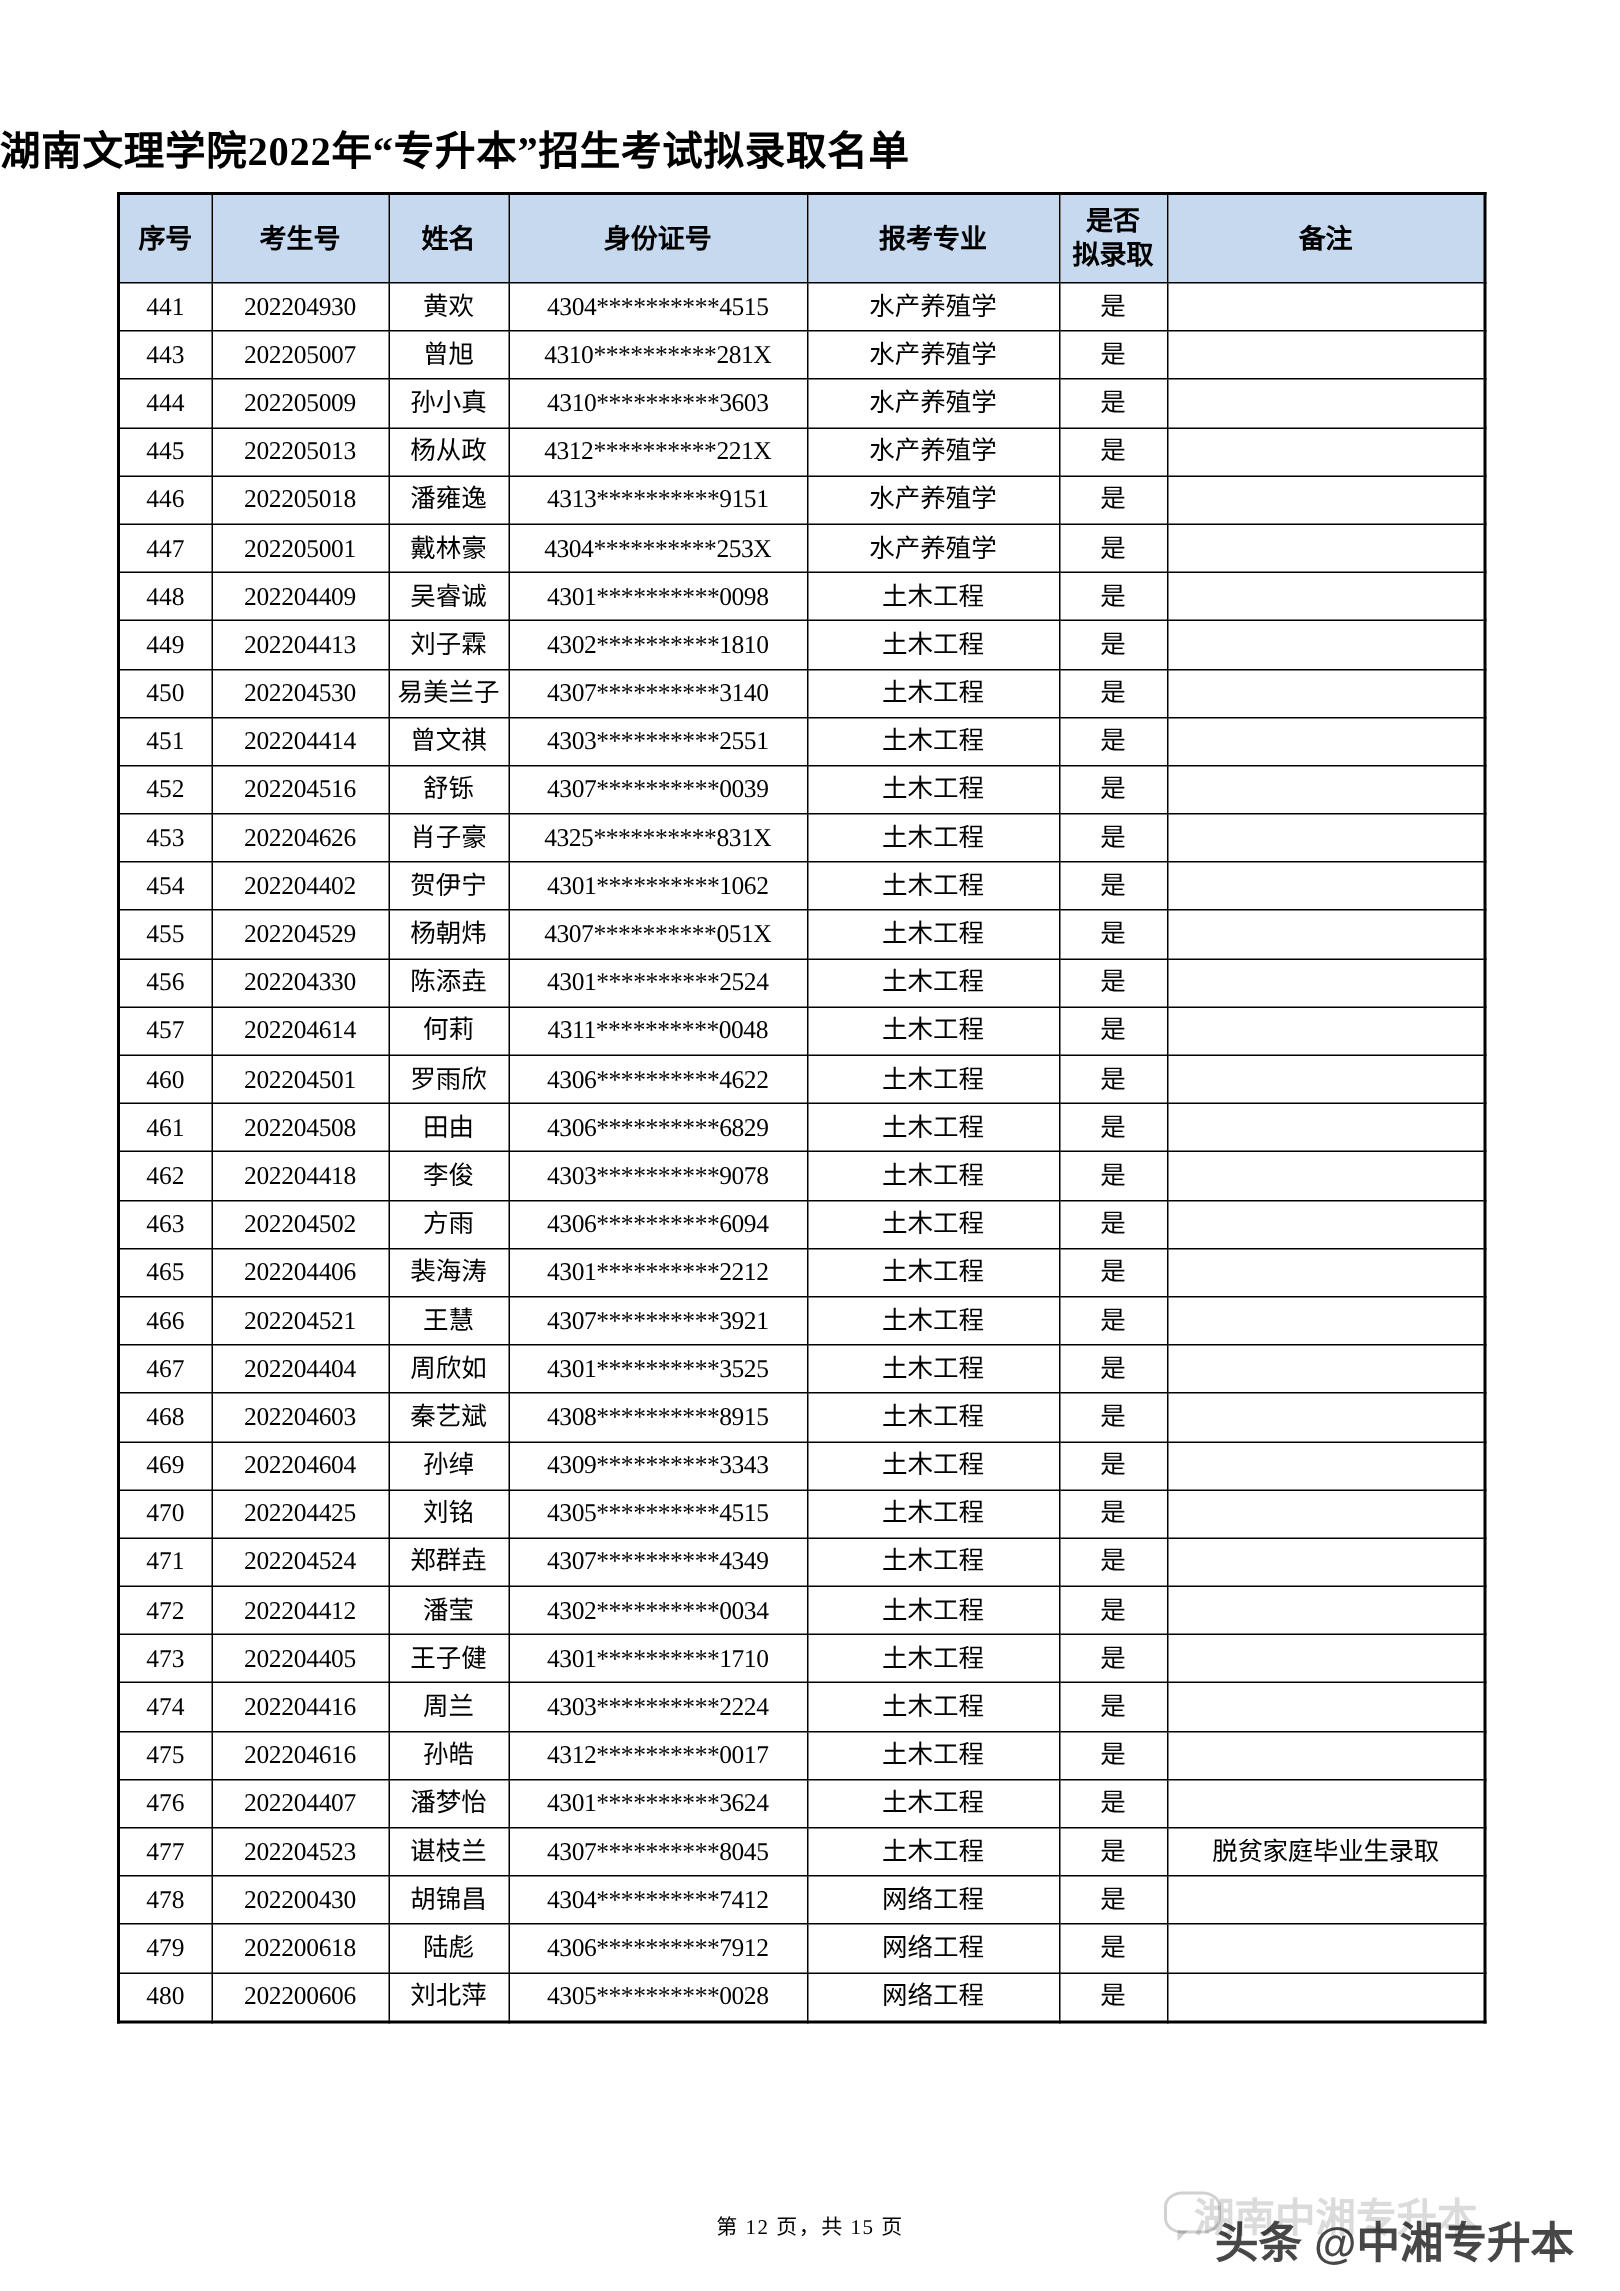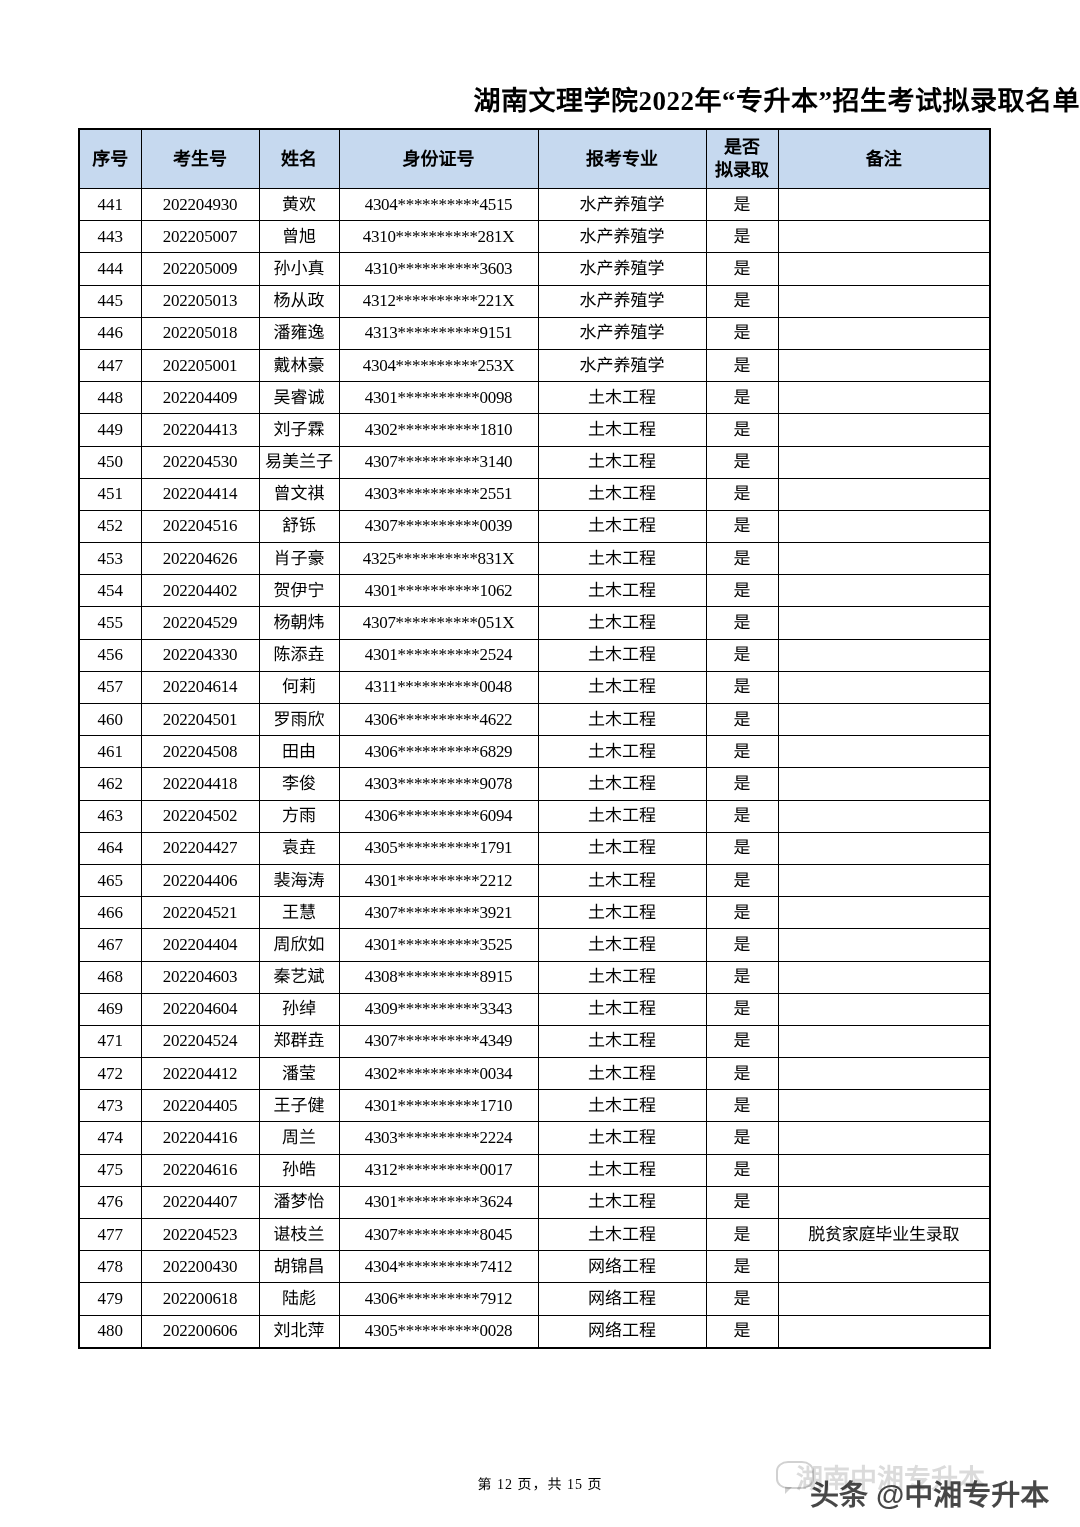--- a/index.html
+++ b/index.html
@@ -23,21 +23,21 @@
     height: 1527px;
     box-sizing: border-box;
   }
 
   
   .doc-title {
     position: absolute;
     top: 84px;
     left: 0;
     width: 1080px;
-    text-align: right;
+    text-align: left;
     font-size: 27px;
     font-weight: bold;
     letter-spacing: 0.5px;
     line-height: 34px;
     white-space: nowrap;
   }
 
   
   .table-wrap {
     position: absolute;
@@ -362,29 +362,20 @@
           <tr>
             <td class="seq">463</td>
             <td class="exam">202204502</td>
             <td class="name">方雨</td>
             <td class="idnum">4306**********6094</td>
             <td class="major">土木工程</td>
             <td class="admit">是</td>
             <td class="remark"></td>
           </tr>
           <tr>
-            <td class="seq">464</td>
-            <td class="exam">202204427</td>
-            <td class="name">袁垚</td>
-            <td class="idnum">4305**********1791</td>
-            <td class="major">土木工程</td>
-            <td class="admit">是</td>
-            <td class="remark"></td>
-          </tr>
-          <tr>
             <td class="seq">465</td>
             <td class="exam">202204406</td>
             <td class="name">裴海涛</td>
             <td class="idnum">4301**********2212</td>
             <td class="major">土木工程</td>
             <td class="admit">是</td>
             <td class="remark"></td>
           </tr>
           <tr>
             <td class="seq">466</td>
@@ -411,20 +402,29 @@
             <td class="idnum">4308**********8915</td>
             <td class="major">土木工程</td>
             <td class="admit">是</td>
             <td class="remark"></td>
           </tr>
           <tr>
             <td class="seq">469</td>
             <td class="exam">202204604</td>
             <td class="name">孙绰</td>
             <td class="idnum">4309**********3343</td>
+            <td class="major">土木工程</td>
+            <td class="admit">是</td>
+            <td class="remark"></td>
+          </tr>
+          <tr>
+            <td class="seq">470</td>
+            <td class="exam">202204425</td>
+            <td class="name">刘铭</td>
+            <td class="idnum">4305**********4515</td>
             <td class="major">土木工程</td>
             <td class="admit">是</td>
             <td class="remark"></td>
           </tr>
           <tr>
             <td class="seq">471</td>
             <td class="exam">202204524</td>
             <td class="name">郑群垚</td>
             <td class="idnum">4307**********4349</td>
             <td class="major">土木工程</td>

